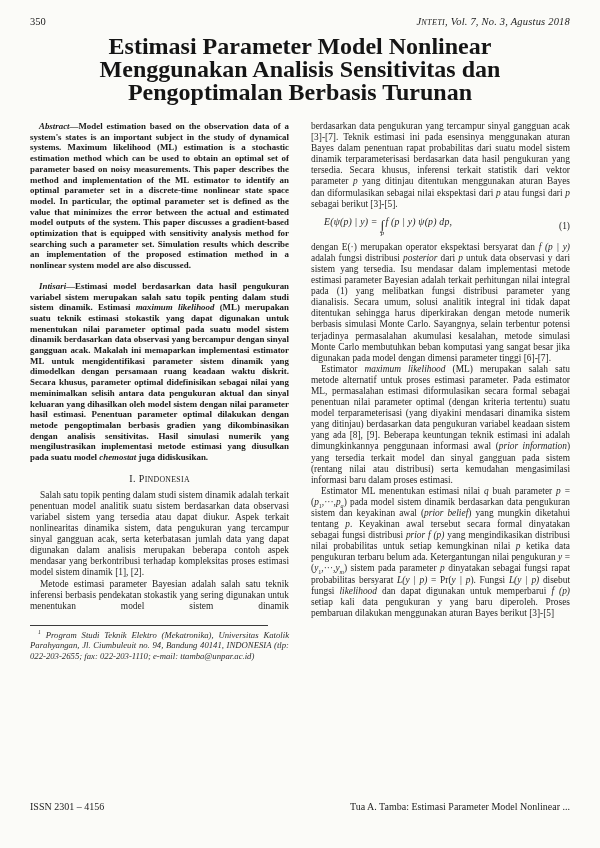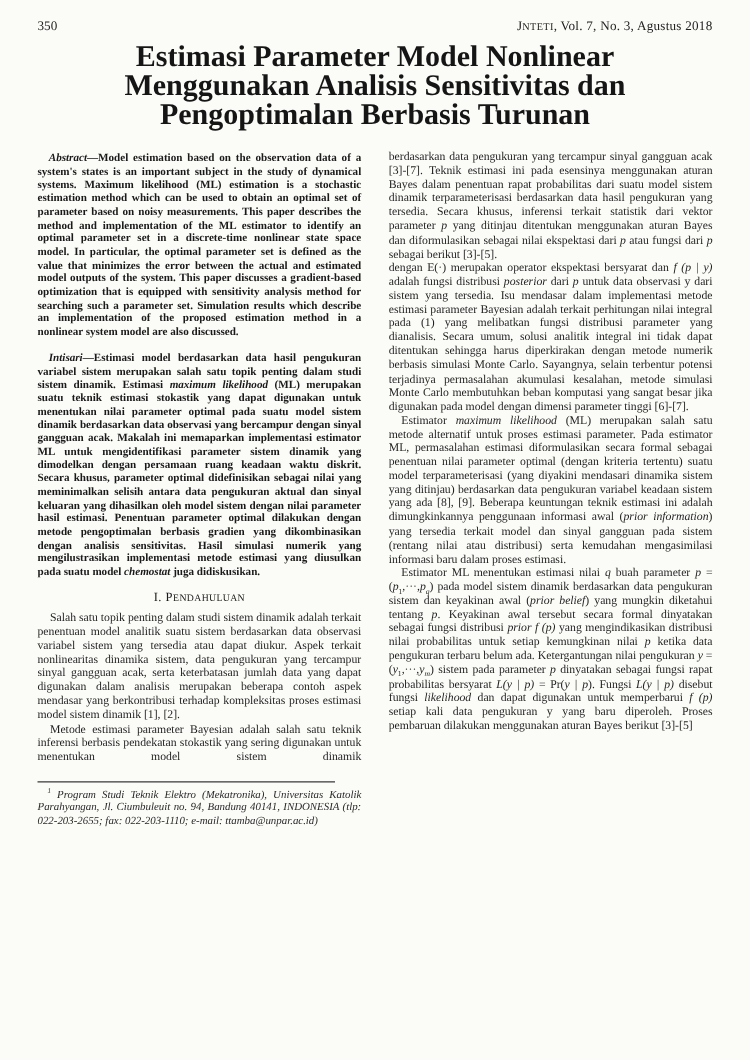--- a/index.html
+++ b/index.html
@@ -11,21 +11,21 @@
     position:relative;
     overflow:hidden;
     -webkit-font-smoothing:antialiased;
   }
   .page{position:absolute;inset:0;padding:16px 30px 0;box-sizing:border-box;}
 
   .running-head{
     display:flex;justify-content:space-between;align-items:baseline;
     font-size:10.5px;color:#222;
   }
-  .sc-big{letter-spacing:.2px;}
+  .sc-big{letter-spacing:.2px;font-style:italic;}
 
   .paper-title{
     font-size:24px;font-weight:bold;text-align:center;
     line-height:23px;margin:8px auto 0;max-width:505px;color:#151515;
   }
   .author-line{text-align:center;font-size:10.5px;margin-top:7px;color:#222;}
   .author-line sup{font-size:7px;}
 
   .columns{display:flex;gap:22px;margin-top:17px;}
   .col{width:50%;box-sizing:border-box;text-align:justify;hyphens:none;}
@@ -85,30 +85,43 @@
   </div>
 
   <h1 class="paper-title">Estimasi Parameter Model Nonlinear Menggunakan Analisis Sensitivitas dan Pengoptimalan Berbasis Turunan</h1>
 
 
   <div class="columns">
 
     <div class="col">
       <p class="bold-para"><span class="seg-i">Abstract</span><span>—Model estimation based on the observation data of a system's states is an important subject in the study of dynamical systems. Maximum likelihood (ML) estimation is a stochastic estimation method which can be used to obtain an optimal set of parameter based on noisy measurements. This paper describes the method and implementation of the ML estimator to identify an optimal parameter set in a discrete-time nonlinear state space model. In particular, the optimal parameter set is defined as the value that minimizes the error between the actual and estimated model outputs of the system. This paper discusses a gradient-based optimization that is equipped with sensitivity analysis method for searching such a parameter set. Simulation results which describe an implementation of the proposed estimation method in a nonlinear system model are also discussed.</span></p>
       <p class="bold-para"><span class="seg-i">Intisari</span><span>—Estimasi model berdasarkan data hasil pengukuran variabel sistem merupakan salah satu topik penting dalam studi sistem dinamik. Estimasi </span><span class="seg-i">maximum likelihood</span><span> (ML) merupakan suatu teknik estimasi stokastik yang dapat digunakan untuk menentukan nilai parameter optimal pada suatu model sistem dinamik berdasarkan data observasi yang bercampur dengan sinyal gangguan acak. Makalah ini memaparkan implementasi estimator ML untuk mengidentifikasi parameter sistem dinamik yang dimodelkan dengan persamaan ruang keadaan waktu diskrit. Secara khusus, parameter optimal didefinisikan sebagai nilai yang meminimalkan selisih antara data pengukuran aktual dan sinyal keluaran yang dihasilkan oleh model sistem dengan nilai parameter hasil estimasi. Penentuan parameter optimal dilakukan dengan metode pengoptimalan berbasis gradien yang dikombinasikan dengan analisis sensitivitas. Hasil simulasi numerik yang mengilustrasikan implementasi metode estimasi yang diusulkan pada suatu model </span><span class="seg-i">chemostat</span><span> juga didiskusikan.</span></p>
-      <h2 class="section-heading"><span>I.  </span><span>P</span><span class="seg-sc2">ENDAHULUAN</span></h2>
+      <h2 class="section-heading"><span>I.  </span><span>P</span><span class="seg-sc2">INDONESIA</span></h2>
       <p class="body-para indent"><span>Salah satu topik penting dalam studi sistem dinamik adalah terkait penentuan model analitik suatu sistem berdasarkan data observasi variabel sistem yang tersedia atau dapat diukur. Aspek terkait nonlinearitas dinamika sistem, data pengukuran yang tercampur sinyal gangguan acak, serta keterbatasan jumlah data yang dapat digunakan dalam analisis merupakan beberapa contoh aspek mendasar yang berkontribusi terhadap kompleksitas proses estimasi model sistem dinamik [1], [2].</span></p>
       <p class="body-para indent cont"><span>Metode estimasi parameter Bayesian adalah salah satu teknik inferensi berbasis pendekatan stokastik yang sering digunakan untuk menentukan model sistem dinamik</span></p>
       <div class="footnote-rule"></div>
       <p class="footnote"><sup class="seg-sup">1</sup><span> Program Studi Teknik Elektro (Mekatronika), Universitas Katolik Parahyangan, Jl. Ciumbuleuit no. 94, Bandung 40141, INDONESIA (tlp: 022-203-2655; fax: 022-203-1110; e-mail: ttamba@unpar.ac.id)</span></p>
     </div>
 
     <div class="col">
       <p class="body-para"><span>berdasarkan data pengukuran yang tercampur sinyal gangguan acak [3]-[7]. Teknik estimasi ini pada esensinya menggunakan aturan Bayes dalam penentuan rapat probabilitas dari suatu model sistem dinamik terparameterisasi berdasarkan data hasil pengukuran yang tersedia. Secara khusus, inferensi terkait statistik dari vektor parameter </span><span class="seg-i">p</span><span> yang ditinjau ditentukan menggunakan aturan Bayes dan diformulasikan sebagai nilai ekspektasi dari </span><span class="seg-i">p</span><span> atau fungsi dari </span><span class="seg-i">p</span><span> sebagai berikut [3]-[5].</span></p>
+      <div class="equation">
+        <span class="eq-body">
+          <span>E(ψ(p) | y) =</span><span class="integral">
+              <span class="int-sign">∫</span>
+              <span class="int-sub">p</span>
+            </span><span>f (p | y) ψ(p) dp,</span>
+        </span>
+        <span class="eq-number">(1)</span>
+      </div>
       <p class="body-para"><span>dengan E(·) merupakan operator ekspektasi bersyarat dan </span><span class="seg-i">f (p | y)</span><span> adalah fungsi distribusi </span><span class="seg-i">posterior</span><span> dari </span><span class="seg-i">p</span><span> untuk data observasi y dari sistem yang tersedia. Isu mendasar dalam implementasi metode estimasi parameter Bayesian adalah terkait perhitungan nilai integral pada (1) yang melibatkan fungsi distribusi parameter yang dianalisis. Secara umum, solusi analitik integral ini tidak dapat ditentukan sehingga harus diperkirakan dengan metode numerik berbasis simulasi Monte Carlo. Sayangnya, selain terbentur potensi terjadinya permasalahan akumulasi kesalahan, metode simulasi Monte Carlo membutuhkan beban komputasi yang sangat besar jika digunakan pada model dengan dimensi parameter tinggi [6]-[7].</span></p>
       <p class="body-para indent"><span>Estimator </span><span class="seg-i">maximum likelihood</span><span> (ML) merupakan salah satu metode alternatif untuk proses estimasi parameter. Pada estimator ML, permasalahan estimasi diformulasikan secara formal sebagai penentuan nilai parameter optimal (dengan kriteria tertentu) suatu model terparameterisasi (yang diyakini mendasari dinamika sistem yang ditinjau) berdasarkan data pengukuran variabel keadaan sistem yang ada [8], [9]. Beberapa keuntungan teknik estimasi ini adalah dimungkinkannya penggunaan informasi awal (</span><span class="seg-i">prior information</span><span>) yang tersedia terkait model dan sinyal gangguan pada sistem (rentang nilai atau distribusi) serta kemudahan mengasimilasi informasi baru dalam proses estimasi.</span></p>
       <p class="body-para indent"><span>Estimator ML menentukan estimasi nilai </span><span class="seg-i">q</span><span> buah parameter </span><span class="seg-i">p</span><span> = (</span><span class="seg-i">p</span><sub class="seg-sub">1</sub><span>,···,</span><span class="seg-i">p</span><sub class="seg-sub seg-i">q</sub><span>) pada model sistem dinamik berdasarkan data pengukuran sistem dan keyakinan awal (</span><span class="seg-i">prior belief</span><span>) yang mungkin diketahui tentang </span><span class="seg-i">p</span><span>. Keyakinan awal tersebut secara formal dinyatakan sebagai fungsi distribusi </span><span class="seg-i">prior</span><span> </span><span class="seg-i">f (p)</span><span> yang mengindikasikan distribusi nilai probabilitas untuk setiap kemungkinan nilai </span><span class="seg-i">p</span><span> ketika data pengukuran terbaru belum ada. Ketergantungan nilai pengukuran </span><span class="seg-i">y</span><span> = (</span><span class="seg-i">y</span><sub class="seg-sub">1</sub><span>,···,</span><span class="seg-i">y</span><sub class="seg-sub seg-i">m</sub><span>) sistem pada parameter </span><span class="seg-i">p</span><span> dinyatakan sebagai fungsi rapat probabilitas bersyarat </span><span class="seg-i">L(y | p)</span><span> = Pr(</span><span class="seg-i">y | p</span><span>). Fungsi </span><span class="seg-i">L(y | p)</span><span> disebut fungsi </span><span class="seg-i">likelihood</span><span> dan dapat digunakan untuk memperbarui </span><span class="seg-i">f (p)</span><span> setiap kali data pengukuran y yang baru diperoleh. Proses pembaruan dilakukan menggunakan aturan Bayes berikut [3]-[5]</span></p>
     </div>
 
   </div>
 
+  <div class="page-footer">
+    <span>ISSN 2301 – 4156</span>
+    <span>Tua A. Tamba: Estimasi Parameter Model Nonlinear ...</span>
+  </div>
 
 </div>
 
 </body></html>

